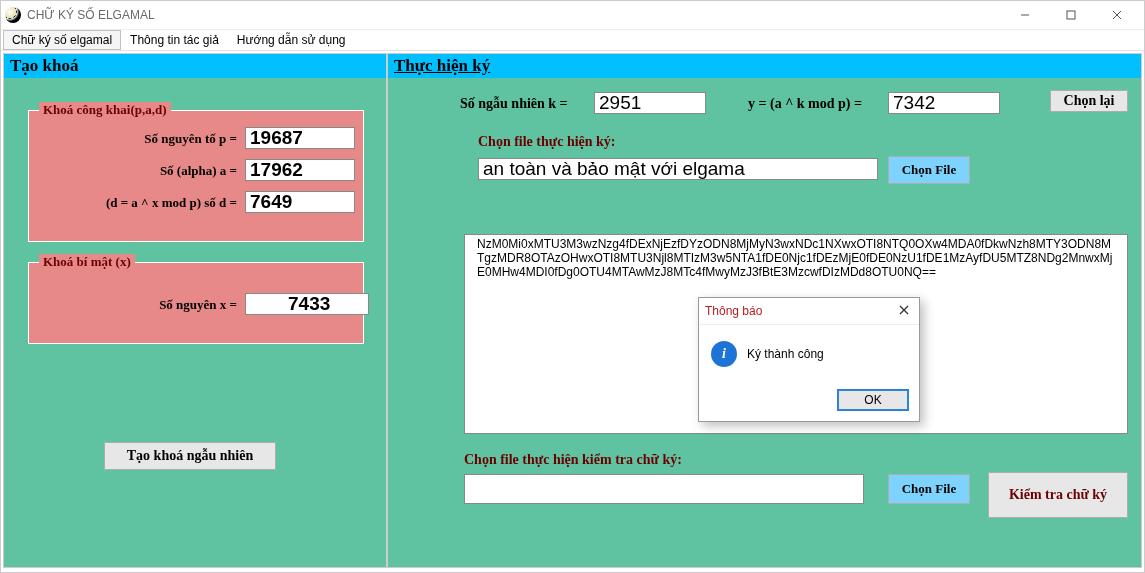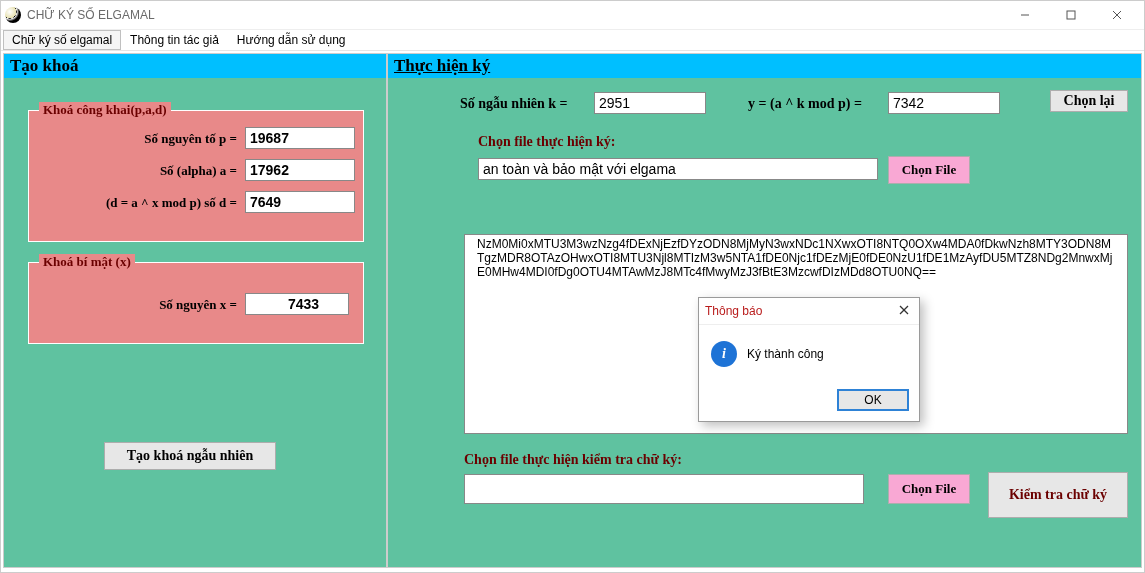--- a/index.html
+++ b/index.html
@@ -105,21 +105,21 @@
     color:#000;
     text-align:right;
   }
   .text-input {
     position:absolute;
     height:22px;
     border:1px solid #888;
     background:#fff;
     padding:2px 4px;
     font-family:"Segoe UI", sans-serif;
-    font-size:14px;
+    font-size:19px;
     font-weight:bold;
     box-sizing:border-box;
   }
   .bigbtn {
     position:absolute;
     height:28px;
     background:#e7e7e7;
     border:1px solid #adadad;
     font-family:"Times New Roman", serif;
     font-weight:bold;
@@ -132,21 +132,21 @@
   .signlabel {
     position:absolute;
     font-family:"Times New Roman", serif;
     font-weight:bold;
     font-size:14px;
   }
 
   .chonfile-btn {
     position:absolute;
     height:28px;
-    background:#f9a8d4;
+    background:#7dd3fc;
     border:1px solid #adadad;
     font-family:"Times New Roman", serif;
     font-weight:bold;
     font-size:13px;
   }
   .actbtn {
     position:absolute;
     height:32px;
     background:#e7e7e7;
     border:2px solid #2e82d6;
@@ -251,21 +251,21 @@
         <div class="row-label" style="left:0; top:52px; width:208px;">Số (alpha) a =</div>
         <input class="text-input" style="left: 216px; top: 48px; width: 110px;" value="17962">
 
         <div class="row-label" style="left:0; top:84px; width:208px;">(d = a ^ x mod p) số d =</div>
         <input class="text-input" style="left: 216px; top: 80px; width: 110px;" value="7649">
       </div>
 
       <div class="group pinkbg" style="left:24px; top:208px; width:336px; height:82px;">
         <div class="group-title">Khoá bí mật (x)</div>
         <div class="row-label" style="left:0; top:34px; width:208px;">Số nguyên x =</div>
-        <input class="text-input" style="left: 216px; top: 30px; width: 104px; padding-left: 42px;" value="7433">
+        <input class="text-input" style="left: 216px; top: 30px; width: 124px; padding-left: 42px;" value="7433">
       </div>
 
       <button class="bigbtn black" style="left:100px; top:388px; width:172px;">Tạo khoá ngẫu nhiên</button>
     </div>
 
     <div class="panel panel-right">
       <div class="panel-header">Thực hiện ký</div>
 
       <div class="signlabel" style="left:72px; top:42px;">Số ngẫu nhiên k =</div>
       <input class="text-input" style="left: 206px; top: 38px; width: 112px; font-weight: normal;" value="2951">

